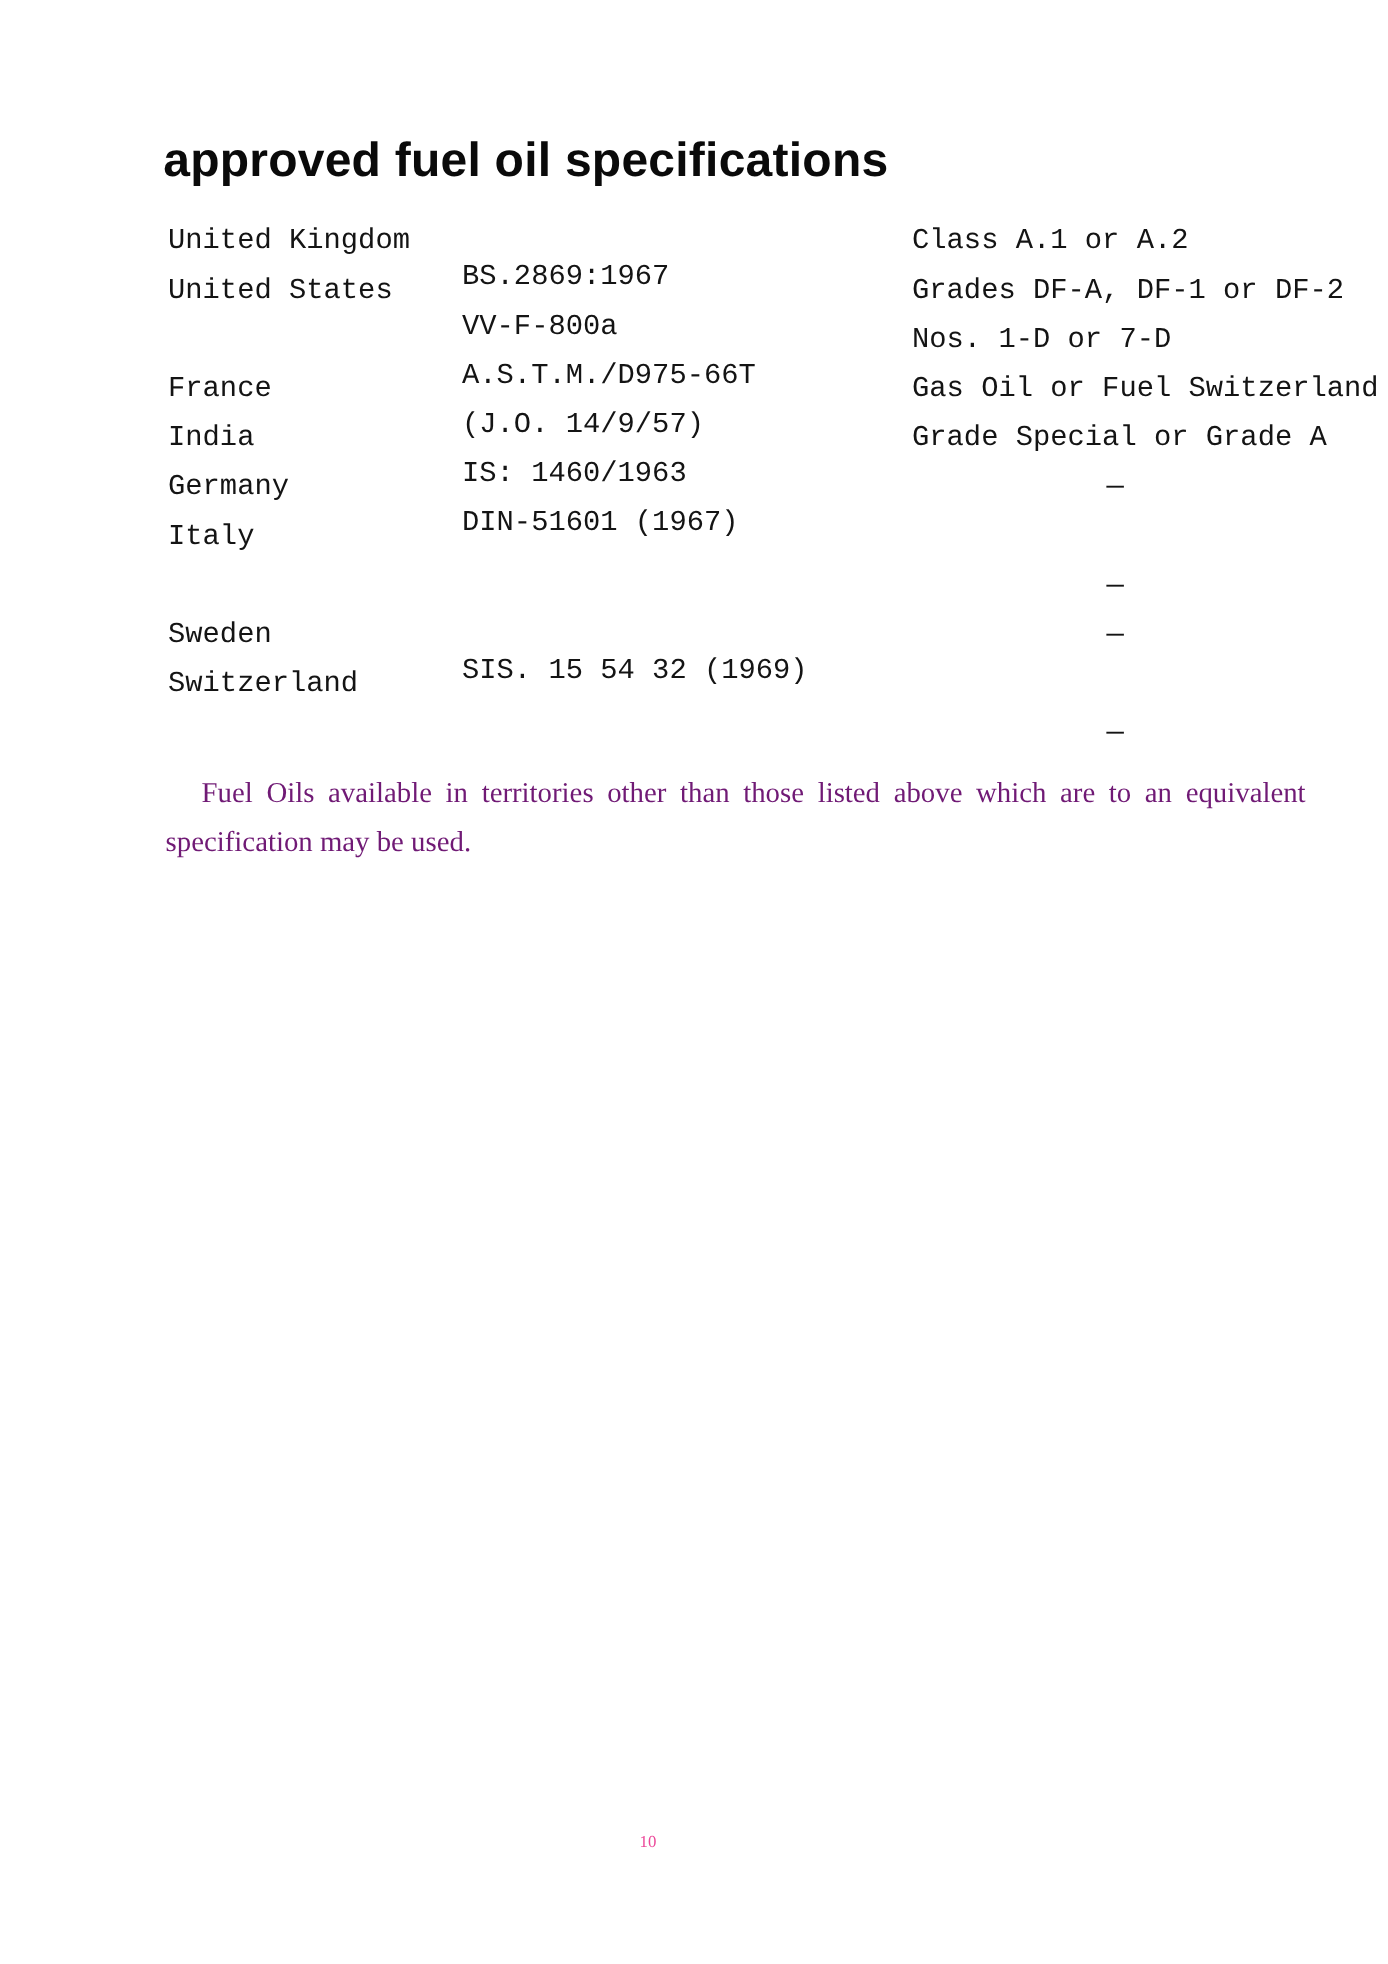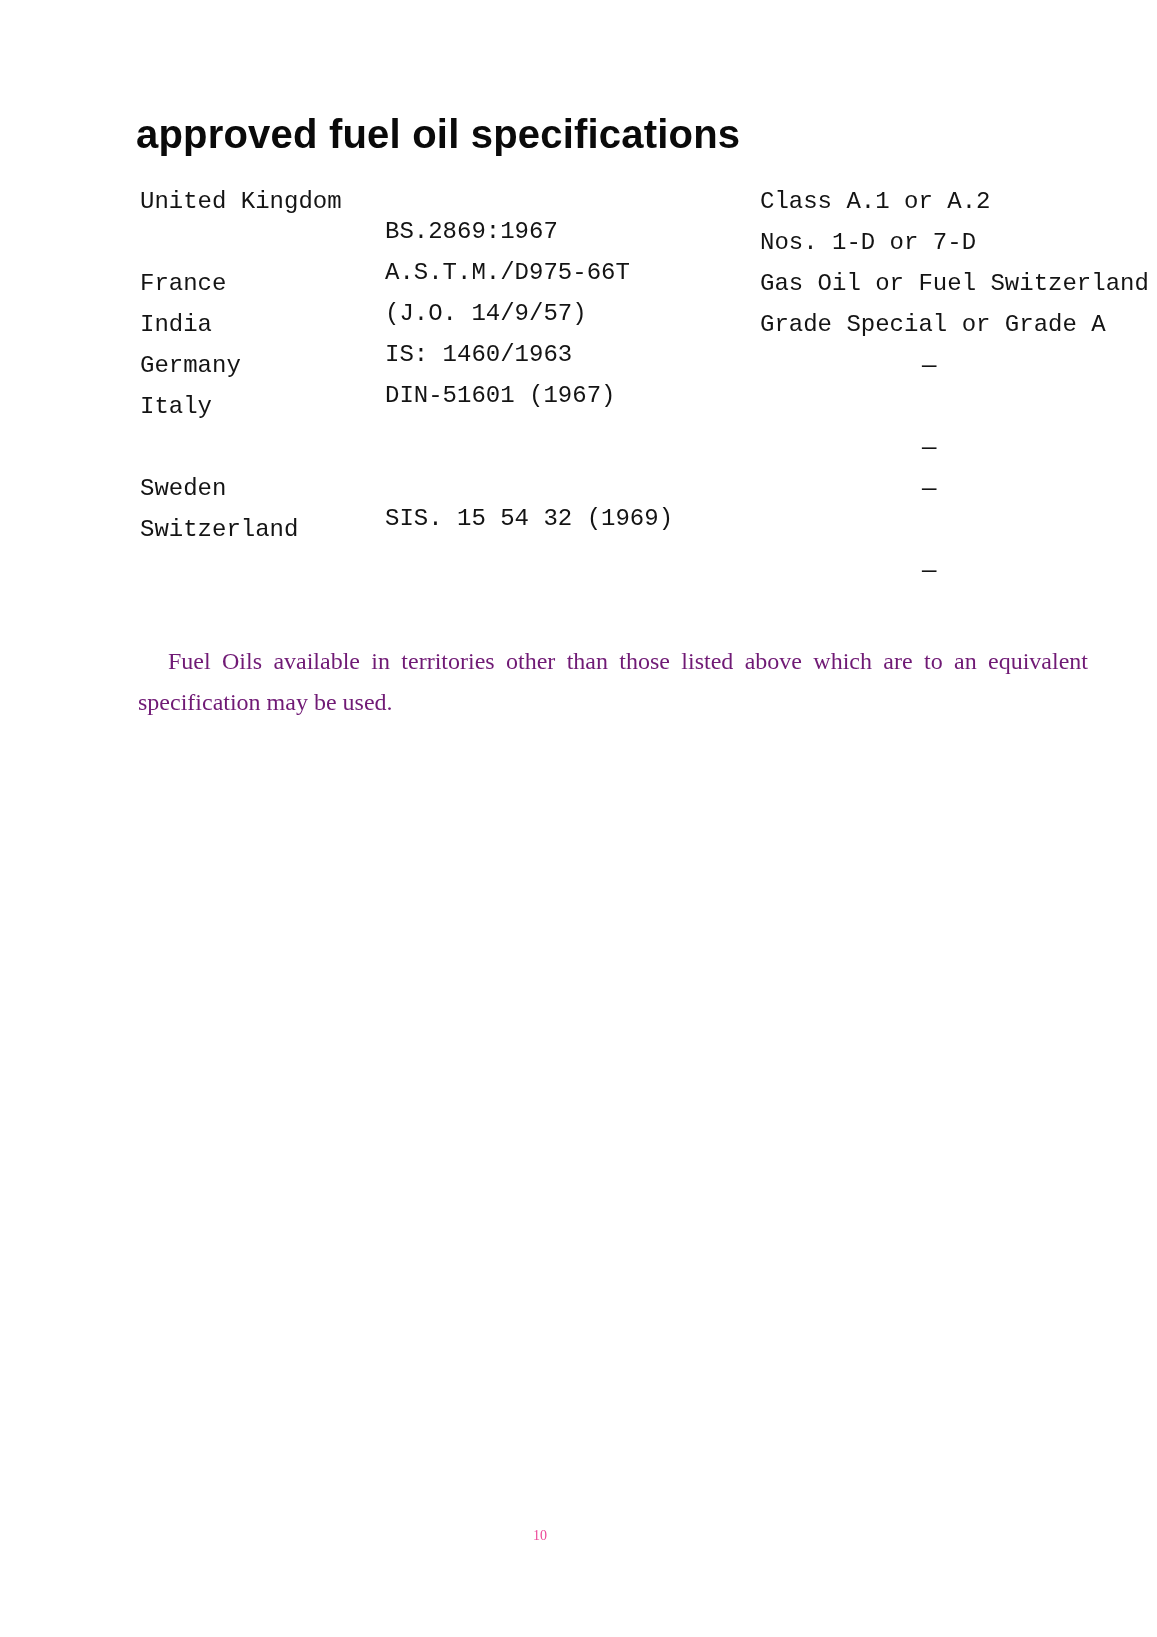--- a/index.html
+++ b/index.html
@@ -38,20 +38,27 @@
 <div class="page">
   <h1 class="title">approved fuel oil specifications</h1>
 
   <div class="spec-table">
     <div class="row">
       <span class="cell c1">United Kingdom</span>
       <span class="cell c2">
           <span class="line">BS.2869:1967</span>
         </span>
       <span class="cell c3">Class A.1 or A.2</span>
+    </div>
+    <div class="row">
+      <span class="cell c1">United States</span>
+      <span class="cell c2">
+          <span class="line">VV-F-800a</span>
+        </span>
+      <span class="cell c3">Grades DF-A, DF-1 or DF-2</span>
     </div>
     <div class="row">
       <span class="cell c1"></span>
       <span class="cell c2">
           <span class="line">A.S.T.M./D975-66T</span>
         </span>
       <span class="cell c3">Nos. 1-D or 7-D</span>
     </div>
     <div class="row">
       <span class="cell c1">France</span>

